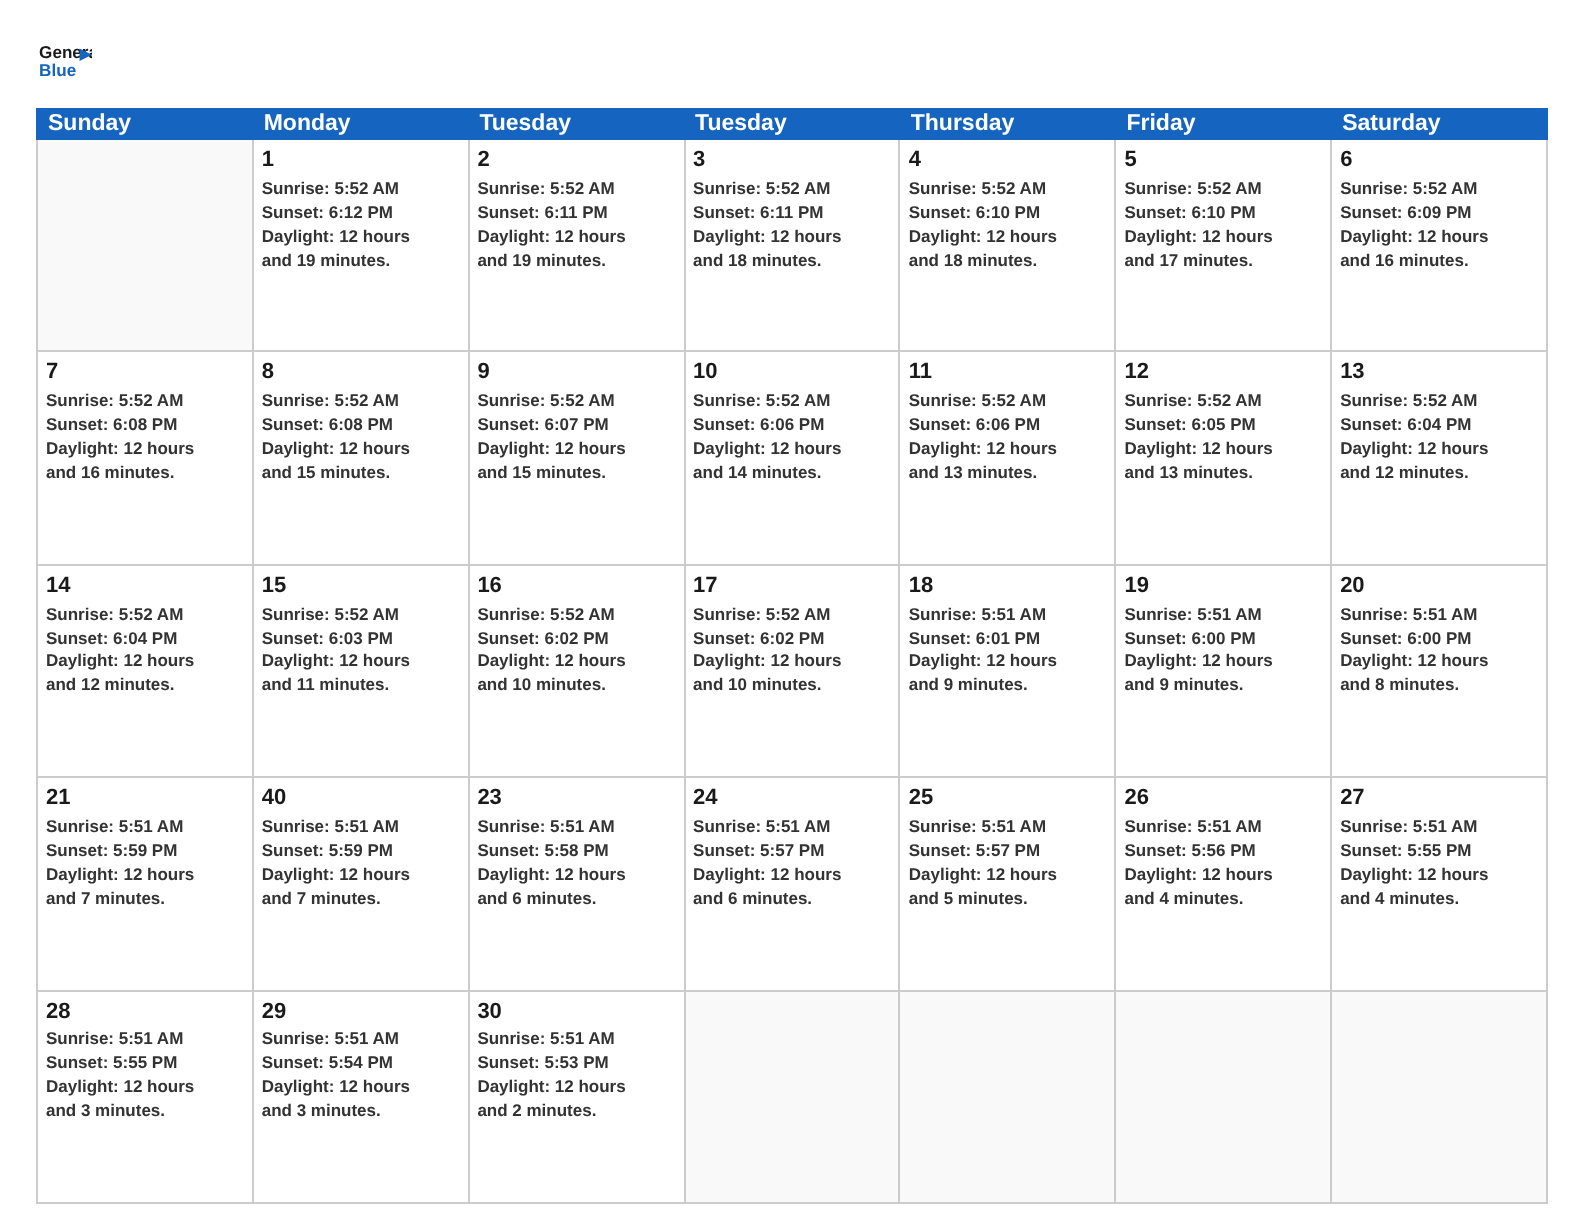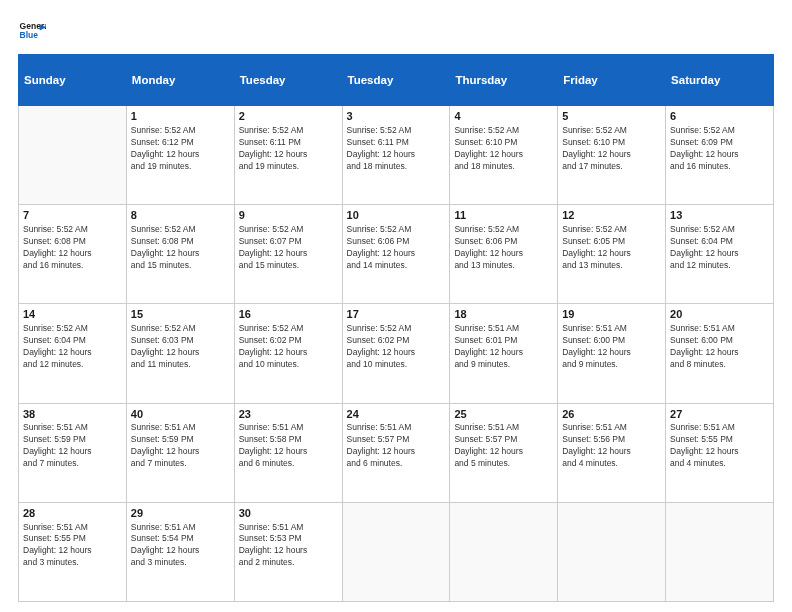--- a/index.html
+++ b/index.html
@@ -50,21 +50,21 @@
       width: 100%;
       border-collapse: collapse;
       flex: 1;
     }
     .calendar th {
       background: #1565C0;
       color: #fff;
       font-size: 11.5px;
       font-weight: bold;
       text-align: left;
-      padding: 19px 5px;
+      padding: 1px 5px;
       border: 1px solid #1565C0;
       margin-left: 27px;
     }
     .calendar td {
       border: 1px solid #ccc;
       vertical-align: top;
       padding: 3px 4px 3px 4px;
       width: 107px;
       min-height: 70px;
       font-size: 9px;
@@ -75,20 +75,21 @@
       font-size: 11px;
       font-weight: bold;
       color: #1a1a1a;
       display: block;
       margin-bottom: 1px;
     }
     .day-info {
       font-size: 8.5px;
       color: #333;
       line-height: 1.4;
+      font-weight: bold;
     }
     .empty-cell {
       background: #f9f9f9;
     }
     tr.week-row td {
       height: 80px;
     }
   </style>
 </head>
 <body>
@@ -264,21 +265,21 @@
           <td>
             <span class="day-num">20</span>
             <div class="day-info" style="white-space: pre-line;">Sunrise: 5:51 AM
 Sunset: 6:00 PM
 Daylight: 12 hours
 and 8 minutes.</div>
           </td>
         </tr>
         <tr class="week-row">
           <td>
-            <span class="day-num">38</span>
+            <span class="day-num">21</span>
             <div class="day-info" style="white-space: pre-line;">Sunrise: 5:51 AM
 Sunset: 5:59 PM
 Daylight: 12 hours
 and 7 minutes.</div>
           </td>
           <td>
             <span class="day-num">40</span>
             <div class="day-info" style="white-space: pre-line;">Sunrise: 5:51 AM
 Sunset: 5:59 PM
 Daylight: 12 hours

